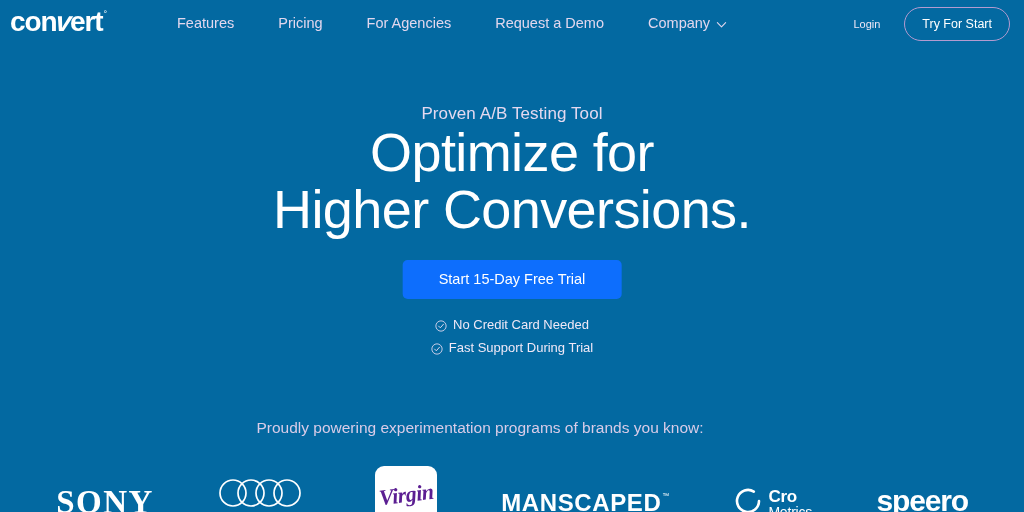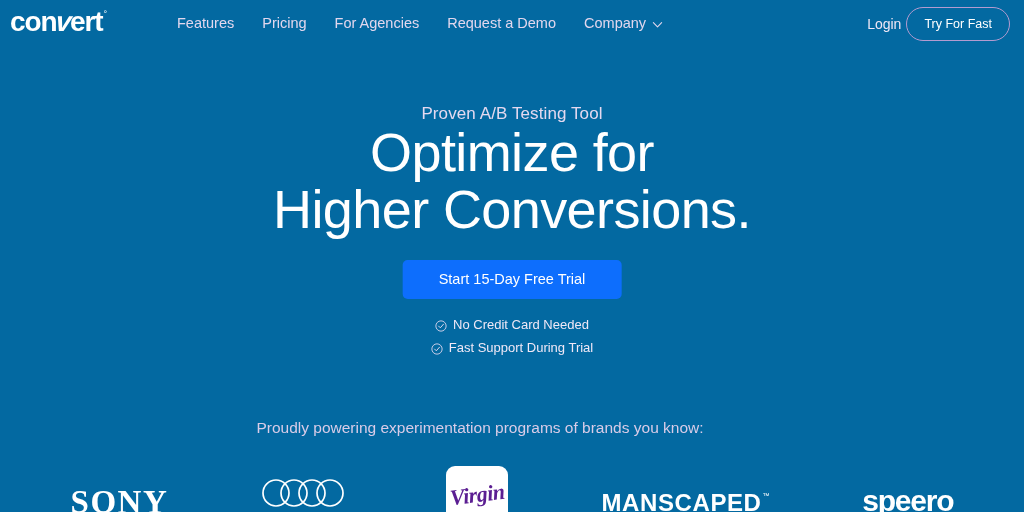--- a/index.html
+++ b/index.html
@@ -31,37 +31,37 @@
     display:inline-block;
     transform:skewX(-16deg);
     margin:0 -1px 0 0;
   }
   .logo-reg {
     font-size:9px; color:#ffffff; line-height:1; margin-top:2px; margin-left:1px;
   }
 
   .nav {
     position:absolute; left:177px; top:0; height:47px;
-    display:flex; align-items:center; gap:0;
+    display:flex; align-items:center; gap:16px;
   }
   .nav-item {
     color:#E2D7EE; font-size:14.5px; line-height:1;
     padding:0 14px; cursor:pointer; white-space:nowrap;
     display:flex; align-items:center; gap:6px;
   }
   .nav-item:first-child { padding-left:0; }
   .chev { display:inline-block; width:11px; height:11px; position:relative; top:1px; }
   .chev svg { display:block; }
 
   .header-right {
     position:absolute; right:14px; top:0; height:47px;
     display:flex; align-items:center; gap:0;
   }
   .login-link {
-    color:#EFE7F6; font-size:14px; margin-right:5px; cursor:pointer;padding-left:42px;
+    color:#EFE7F6; font-size:11px; margin-right:24px; cursor:pointer;padding-left:42px;
   }
   .try-btn {
     border:1px solid #B49BD0; border-radius:20px;
     color:#ffffff; font-size:12.5px;
     padding:9px 17px; cursor:pointer; white-space:nowrap;
     background:transparent;
   }
 
   
   .hero { position:absolute; top:0; left:0; width:1024px; text-align:center; }
@@ -170,21 +170,21 @@
         <span class="chev">
           <svg viewBox="0 0 12 12" width="11" height="11" aria-hidden="true">
             <path d="M1.5 4 L6 8.5 L10.5 4" fill="none" stroke="#E2D7EE" stroke-width="1.2" stroke-linecap="round" stroke-linejoin="round"></path>
           </svg>
         </span>
       </div>
     </nav>
 
     <div class="header-right">
       <span class="login-link">Login</span>
-      <button class="try-btn">Try For Fast</button>
+      <button class="try-btn">Try For Start</button>
     </div>
   </div>
 
   <div class="hero">
 
     <div class="eyebrow">Proven A/B Testing Tool</div>
 
     <h1 class="h1">
       <span class="l1">Optimize for</span>
       <span class="l2">Higher Conversions.</span>
@@ -241,20 +241,33 @@
       </div>
     </div>
 
     <div class="brand">
       <span class="b-manscaped">
         <span>MANSCAPED</span>
         <span class="ms-tm">™</span>
       </span>
     </div>
 
+    <div class="brand">
+      <div class="b-cro">
+        <span>
+          <svg width="30" height="30" viewBox="0 0 30 30" aria-hidden="true">
+            <path d="M26 15 A11 11 0 1 1 20.8 5.6" fill="none" stroke="#ffffff" stroke-width="2.6" stroke-linecap="round"></path>
+          </svg>
+        </span>
+        <span class="cro-text">
+          <span class="cro-1">Cro</span>
+          <span class="cro-2">Metrics</span>
+        </span>
+      </div>
+    </div>
 
     <div class="brand">
       <span class="b-speero">speero</span>
     </div>
 
   </div>
 
 </div>
 
 </body></html>

